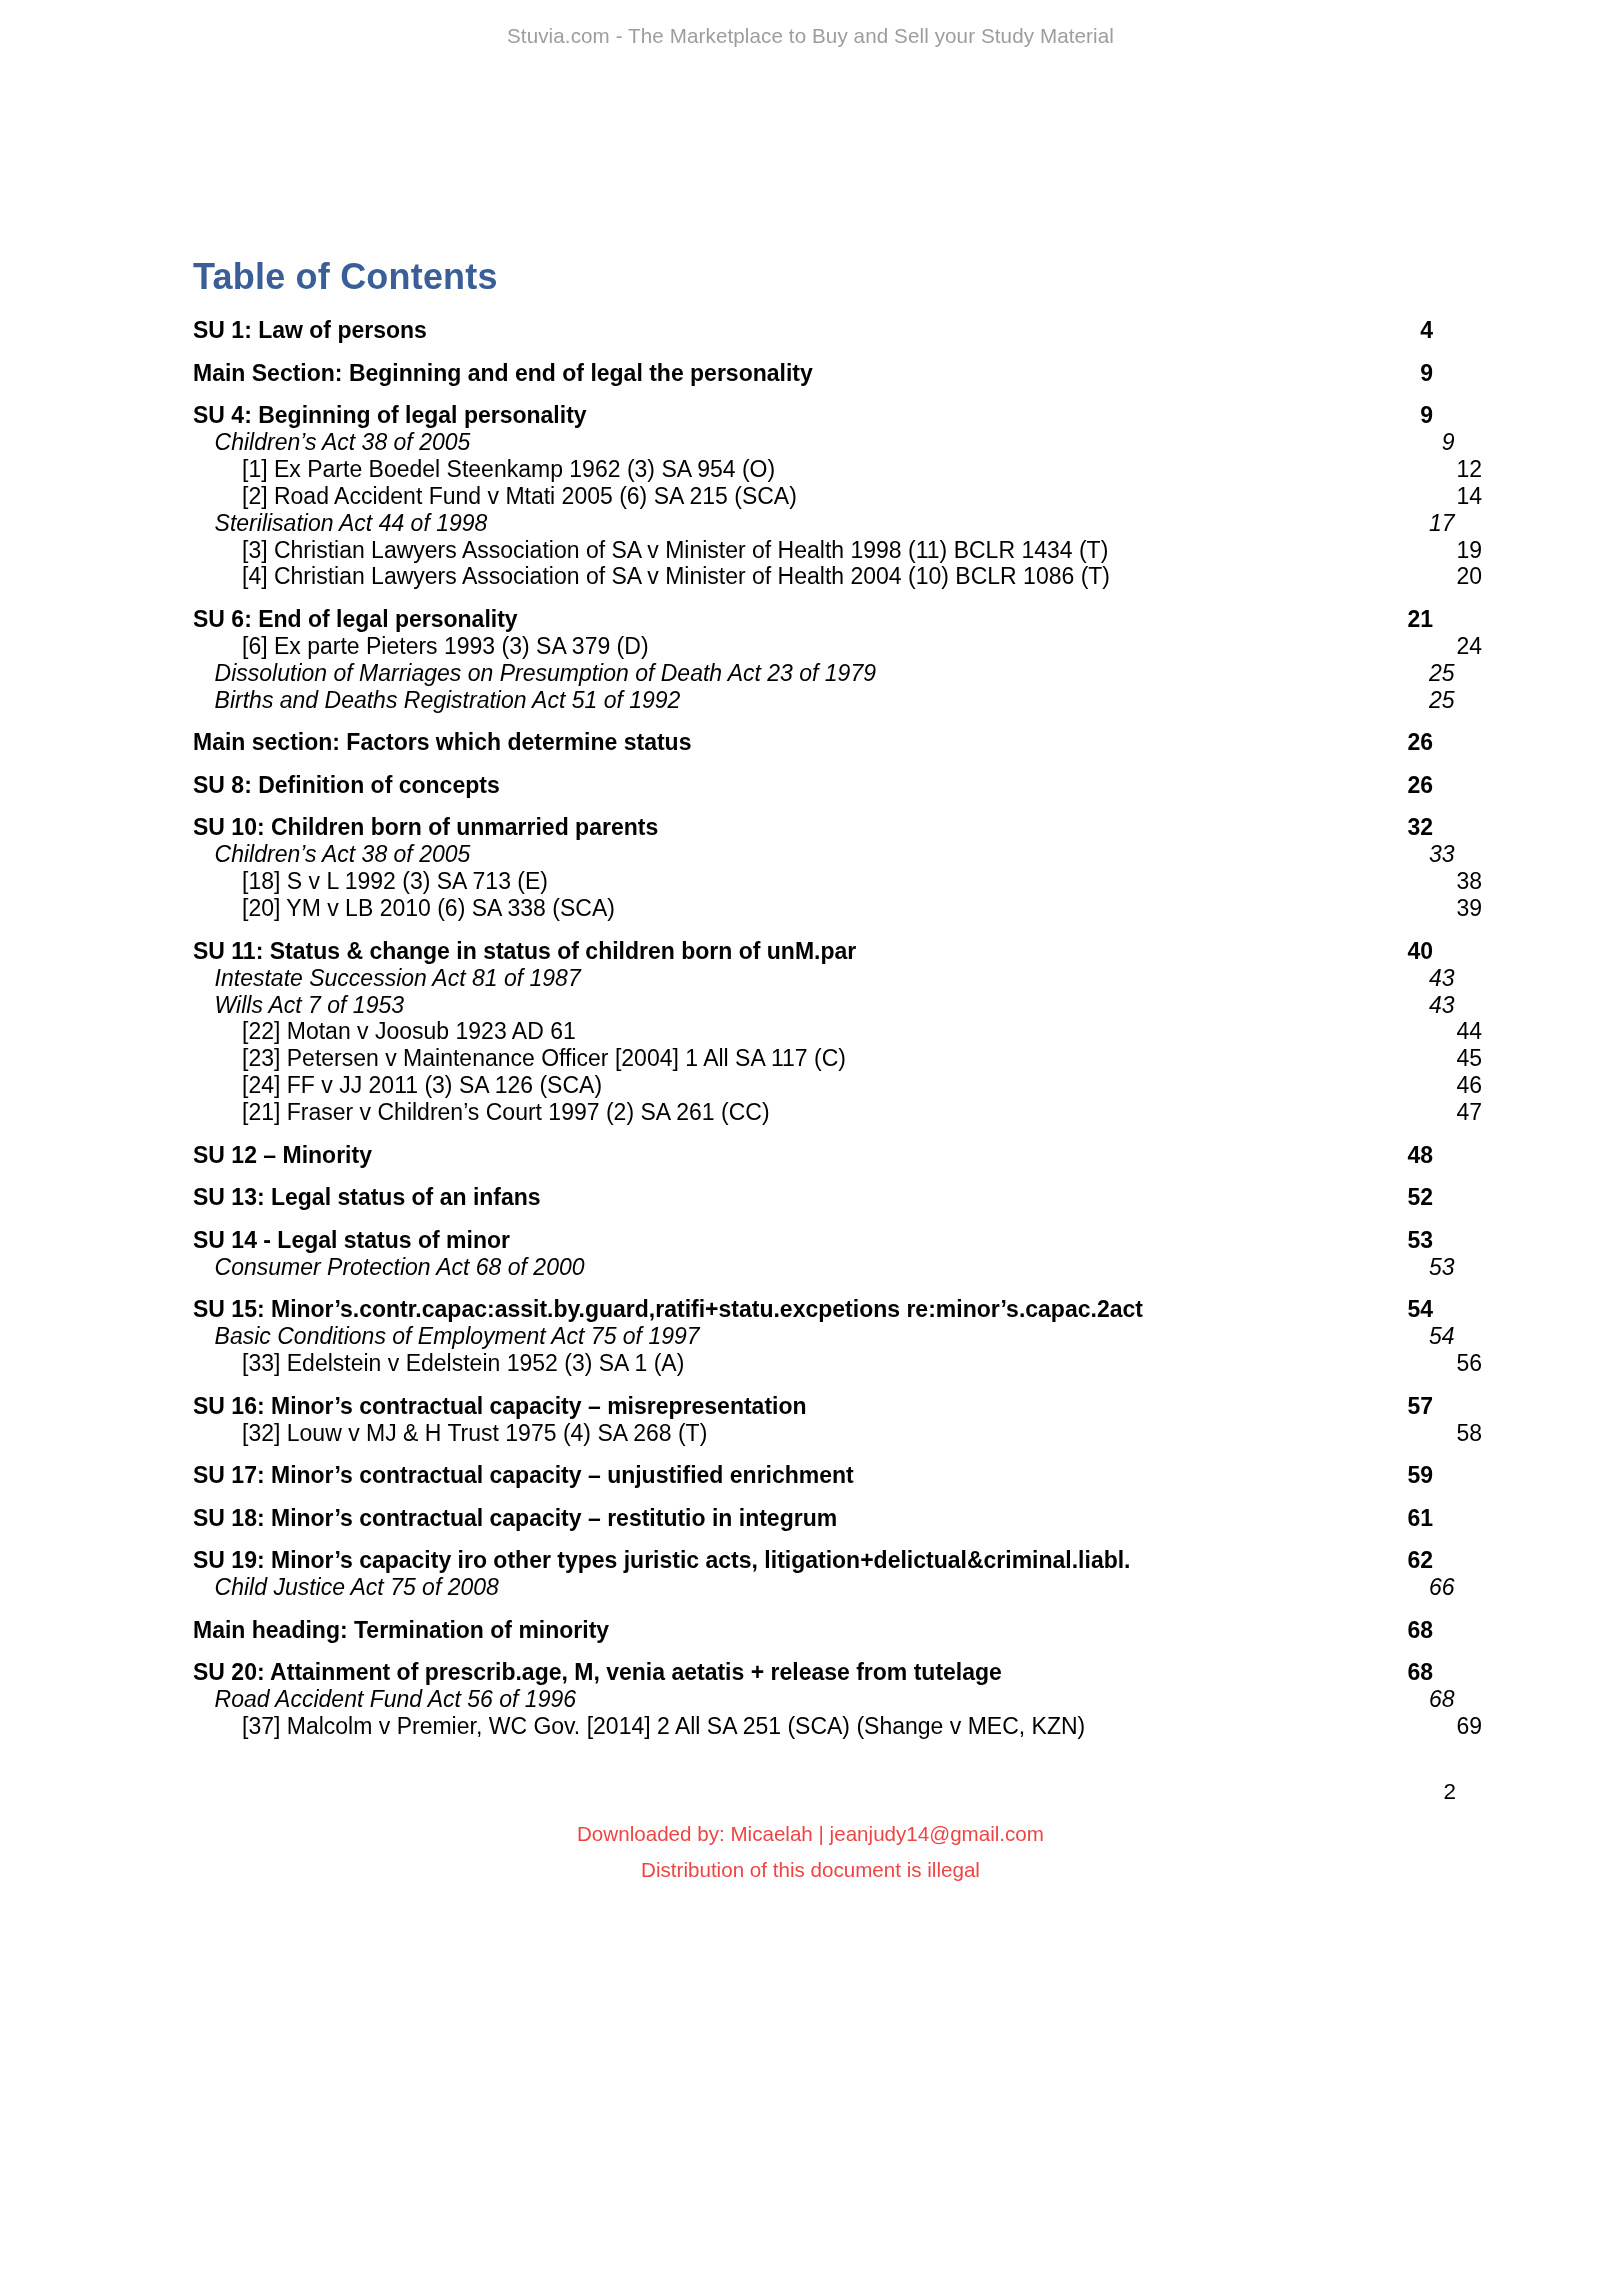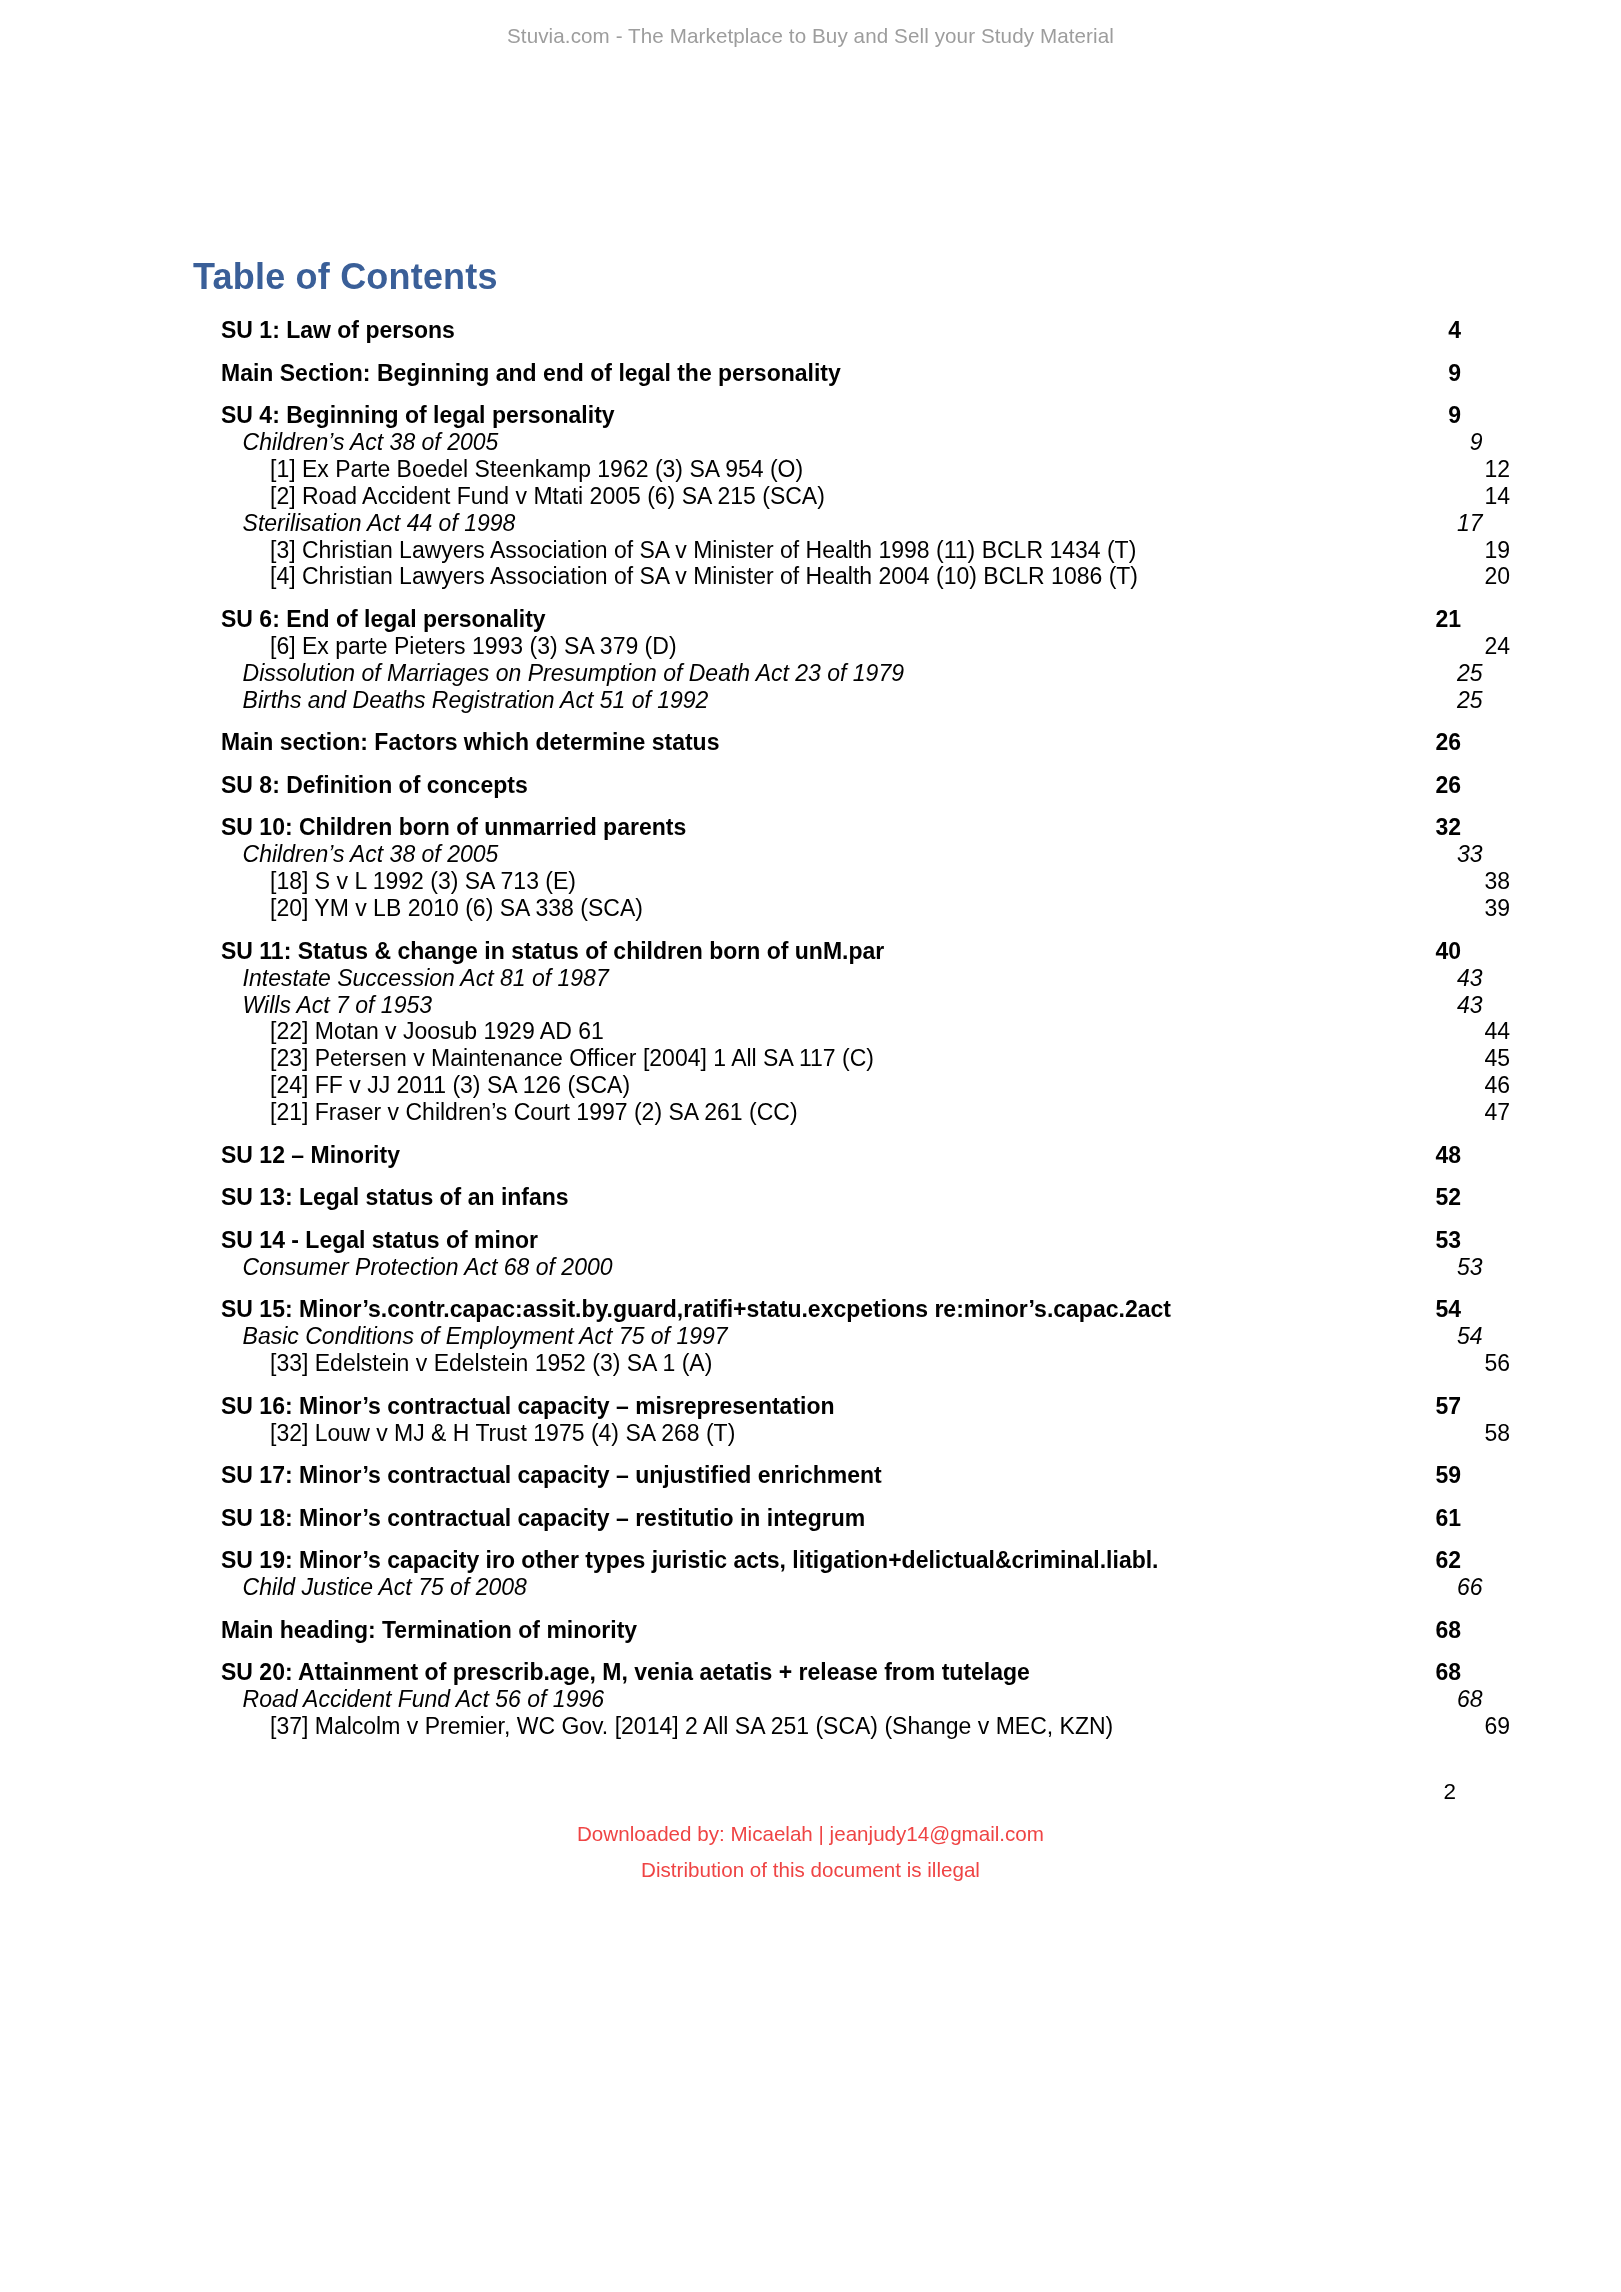--- a/index.html
+++ b/index.html
@@ -52,21 +52,20 @@
   }
 
   
   .toc-row {
     display: flex;
     align-items: baseline;
     justify-content: space-between;
     width: 100%;
     font-size: 23px;
     line-height: 1.0;
-    margin-left: 28px;
   }
   .toc-label {
     white-space: nowrap;
   }
   .toc-page {
     white-space: nowrap;
     text-align: right;
     flex: 0 0 auto;
     padding-left: 11.8px;
   }
@@ -217,21 +216,21 @@
         </div>
         <div class="toc-row lvl2">
           <span class="toc-label">Intestate Succession Act 81 of 1987</span>
           <span class="toc-page">43</span>
         </div>
         <div class="toc-row lvl2">
           <span class="toc-label">Wills Act 7 of 1953</span>
           <span class="toc-page">43</span>
         </div>
         <div class="toc-row lvl3">
-          <span class="toc-label"><span class="r">[22] </span><span class="i">Motan v Joosub</span><span class="r"> 1929 AD 61</span></span>
+          <span class="toc-label"><span class="r">[22] </span><span class="i">Motan v Joosub</span><span class="r"> 1923 AD 61</span></span>
           <span class="toc-page">44</span>
         </div>
         <div class="toc-row lvl3">
           <span class="toc-label"><span class="r">[23] </span><span class="i">Petersen v Maintenance Officer</span><span class="r">  [2004] 1 All SA 117 (C)</span></span>
           <span class="toc-page">45</span>
         </div>
         <div class="toc-row lvl3">
           <span class="toc-label"><span class="r">[24] </span><span class="i">FF v JJ</span><span class="r"> 2011 (3) SA 126 (SCA)</span></span>
           <span class="toc-page">46</span>
         </div>

